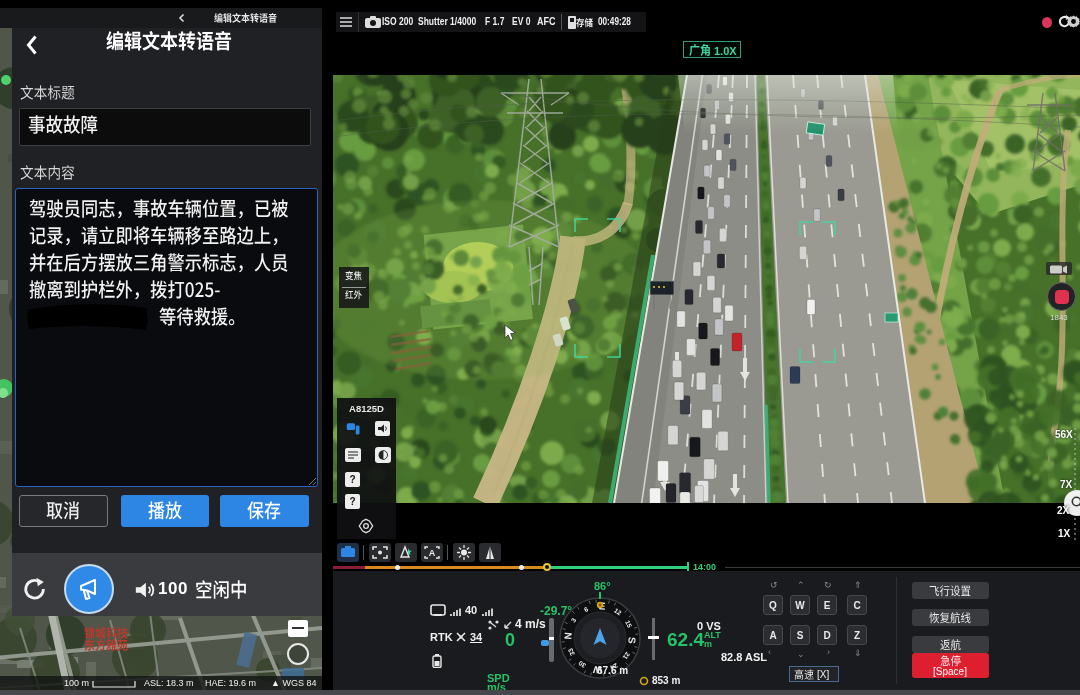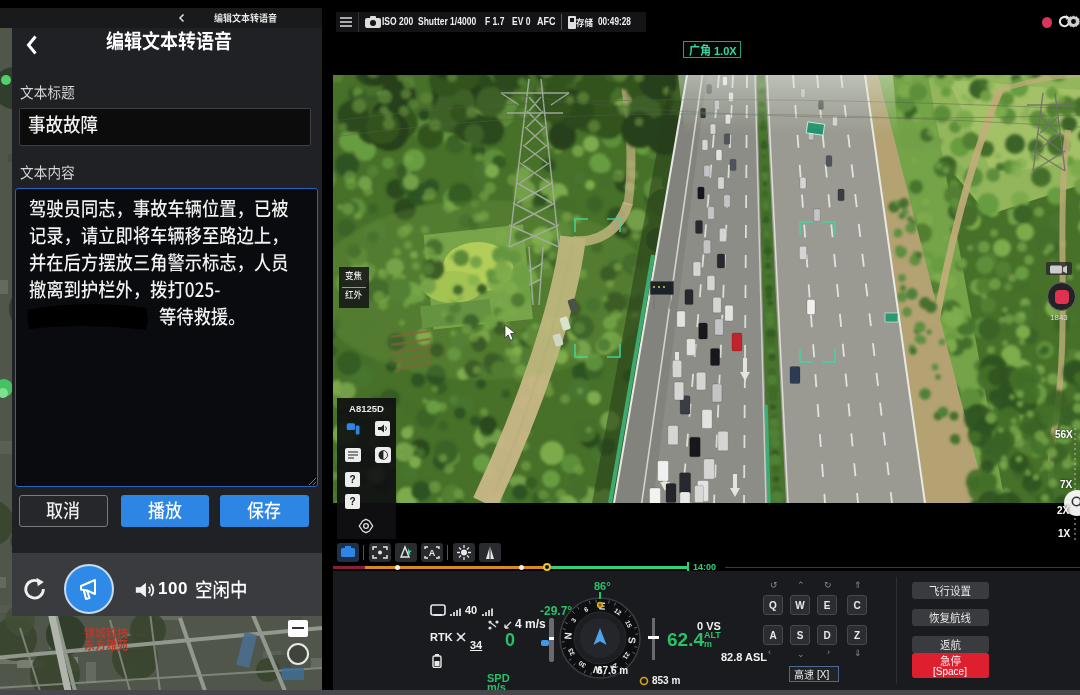--- a/index.html
+++ b/index.html
@@ -203,20 +203,29 @@
           <path transform="translate(1000 0)" d="M416 818C436 779 460 728 476 689H52V572H306C296 360 277 133 35 5C68 -20 105 -62 123 -94C304 10 379 167 412 335H729C715 156 697 69 670 46C656 35 643 33 621 33C591 33 521 34 452 40C475 8 493 -43 495 -78C562 -81 629 -82 668 -77C714 -73 746 -63 776 -30C818 13 839 126 857 399C859 415 860 451 860 451H430C434 491 437 532 440 572H949V689H538L607 718C591 758 561 818 534 863Z"></path>
           <path transform="translate(2000 0)" d="M709 803C727 761 746 707 756 666H641C662 717 680 769 695 821L591 848C557 718 498 588 429 503L450 478H416V691H473V803H65V691H311V478H188C198 537 208 602 215 658L114 666C102 568 82 441 63 362H221C172 250 99 138 25 73C50 53 87 14 106 -12C183 66 258 188 311 315V63C311 49 306 44 292 44C277 44 231 44 185 45C199 14 213 -34 217 -64C289 -64 339 -60 372 -43C406 -25 416 6 416 63V362H483V432L499 407L530 450V-90H638V-41H964V68H837V167H937V267H837V364H938V465H837V558H953V666H799L852 689C844 730 822 792 797 838ZM638 364H734V267H638ZM638 465V558H734V465ZM638 167H734V68H638Z"></path>
           <path transform="translate(3000 0)" d="M542 537V83C542 -43 576 -76 689 -76C714 -76 811 -76 837 -76C931 -76 964 -36 979 92C945 99 896 119 871 137C866 52 860 36 826 36C804 36 725 36 706 36C666 36 660 41 660 84V430H789V270C789 259 786 256 774 256C762 256 724 256 688 257C703 227 718 183 722 151C783 151 828 152 863 169C897 186 905 216 905 268V537ZM617 848V770H385V848H266V770H55V660H266V591L220 602C183 472 111 354 19 281C43 260 82 211 97 187C164 244 223 324 269 415H397C387 356 372 305 353 261L258 325L184 249C218 225 263 192 297 164C236 85 150 38 40 9C59 -15 88 -70 98 -101C339 -31 487 143 526 503L452 521L432 519H314L333 575L287 586H385V660H617V579H736V660H945V770H736V848Z"></path>
         </g>
       </svg>
     </div>
 <div class="abs" style="left:288px;top:620px;width:20px;height:17px;background:#fdfdfd;border-radius:2px;z-index:3;">
       <div style="margin:7px 4px 0;height:2px;background:#333;"></div>
     </div>
 <div class="abs" style="left:287px;top:643px;width:22px;height:22px;border:2px solid #e8e8e8;border-radius:50%;background:rgba(30,35,30,0.35);z-index:3;"></div>
+<div class="abs" style="left:0;top:676px;width:322px;height:15px;background:rgba(18,20,18,0.8);z-index:3;color:#f0f0f0;font-size:9px;line-height:15px;">
+<span style="position:absolute;left:64px;">100 m</span>
+<svg class="abs" style="left:92px;top:4px;" width="44" height="8">
+        <path d="M1,1 V7 H43 V1" stroke="#e8e8e8" stroke-width="1.2" fill="none"></path>
+      </svg>
+<span style="position:absolute;left:144px;">ASL: 18.3 m</span>
+<span style="position:absolute;left:205px;">HAE: 19.6 m</span>
+<span style="position:absolute;left:271px;">▲ WGS 84</span>
+    </div>
 <div class="abs" style="left:0;top:0;width:1080px;height:8px;background:#000;z-index:4;"></div>
 <div class="abs" style="left:0;top:8px;width:322px;height:20px;background:#191a1c;z-index:4;"></div>
 <svg class="abs" style="left:178px;top:13px;z-index:5;" width="7" height="10" viewBox="0 0 7 10">
       <path d="M5.5,1.5 L2,5 L5.5,8.5" stroke="#ddd" stroke-width="1.6" fill="none"></path>
     </svg>
 <div class="abs" style="left:214px;top:13px;z-index:5;">
       <svg width="63" height="12" style="display:block;overflow:visible">
         <g fill="#e8e8e8" transform="translate(0 8.82) scale(0.009000 -0.010260)">
           <path transform="translate(0 0)" d="M59 413C74 421 97 427 174 437C145 388 119 351 106 334C77 297 56 273 32 268C44 240 62 190 67 169C89 184 127 197 341 249C337 272 334 315 335 345L211 319C272 403 330 500 376 594L284 649C269 612 251 575 232 539L161 534C213 617 263 718 298 815L186 854C157 736 97 609 78 577C58 544 43 522 23 517C36 488 53 435 59 413ZM590 825C600 802 612 774 621 748H403V530C403 408 397 239 346 96L324 187C215 142 102 96 27 70L55 -39L345 92C332 56 316 22 297 -9C321 -20 369 -56 387 -76C440 9 471 119 489 229V-80H580V130H626V-60H699V130H740V-58H812V130H854V14C854 6 852 4 846 4C841 4 828 4 813 4C824 -18 835 -55 837 -81C871 -81 896 -79 918 -64C940 -49 944 -25 944 12V424H509L511 483H928V748H753C742 781 723 825 706 858ZM626 328V221H580V328ZM699 328H740V221H699ZM812 328H854V221H812ZM511 651H817V579H511Z"></path>
           <path transform="translate(1000 0)" d="M573 736H784V674H573ZM464 820V589H900V820ZM73 310C81 319 118 325 149 325H229V213C153 202 83 192 28 185L52 70L229 102V-87H339V122L421 138L415 241L339 230V325H401V433H339V574H229V433H172C197 492 221 558 242 628H415V741H273C280 770 286 800 292 829L177 850C172 814 166 777 158 741H38V628H131C114 563 97 512 89 491C71 446 58 418 37 412C49 384 67 331 73 310ZM779 451V396H579V451ZM395 98 413 -7 779 24V-89H890V34L965 41L966 139L890 133V451H956V549H414V451H469V102ZM779 312V259H579V312ZM779 175V124L579 110V175Z"></path>
@@ -1835,21 +1844,21 @@
         </svg>
 <div class="abs" style="left:132px;top:33px;color:#f0f0f0;font-size:11px;font-weight:bold;">40</div>
 <svg class="abs" style="left:149px;top:37px;" width="12" height="9">
           <path d="M1,8 V6 M4,8 V4 M7,8 V2 M10,8 V0.5" stroke="#ddd" stroke-width="1.8"></path>
         </svg>
 <div class="abs" style="left:97px;top:60px;color:#f0f0f0;font-size:11px;font-weight:bold;">RTK</div>
 <svg class="abs" style="left:122px;top:60px;" width="12" height="12">
           <path d="M2,2 L10,10 M10,2 L2,10" stroke="#e8e8e8" stroke-width="1.6"></path>
           <circle cx="6" cy="6" r="1.5" fill="#e8e8e8"></circle>
         </svg>
-<div class="abs" style="left:137px;top:68px;color:#f0f0f0;font-size:11px;font-weight:bold;text-decoration:underline;">34</div>
+<div class="abs" style="left:137px;top:60px;color:#f0f0f0;font-size:11px;font-weight:bold;text-decoration:underline;">34</div>
 <svg class="abs" style="left:99px;top:83px;" width="10" height="14">
           <rect x="1" y="2" width="8" height="11.5" rx="1.5" fill="none" stroke="#e8e8e8" stroke-width="1.4"></rect>
           <rect x="3" y="0" width="4" height="2" fill="#e8e8e8"></rect>
           <rect x="2.5" y="7" width="5" height="5" fill="#e8e8e8"></rect>
         </svg>
 <div class="abs" style="left:114px;top:84px;color:#f0f0f0;font-size:11px;font-weight:bold;margin-top:40px;">51%</div>
 <svg class="abs" style="left:154px;top:48px;" width="14" height="11">
           <circle cx="3" cy="3" r="1.6" fill="#ddd"></circle>
           <circle cx="10" cy="3" r="1.6" fill="#ddd"></circle>
           <circle cx="3" cy="9" r="1.6" fill="#ddd"></circle>

